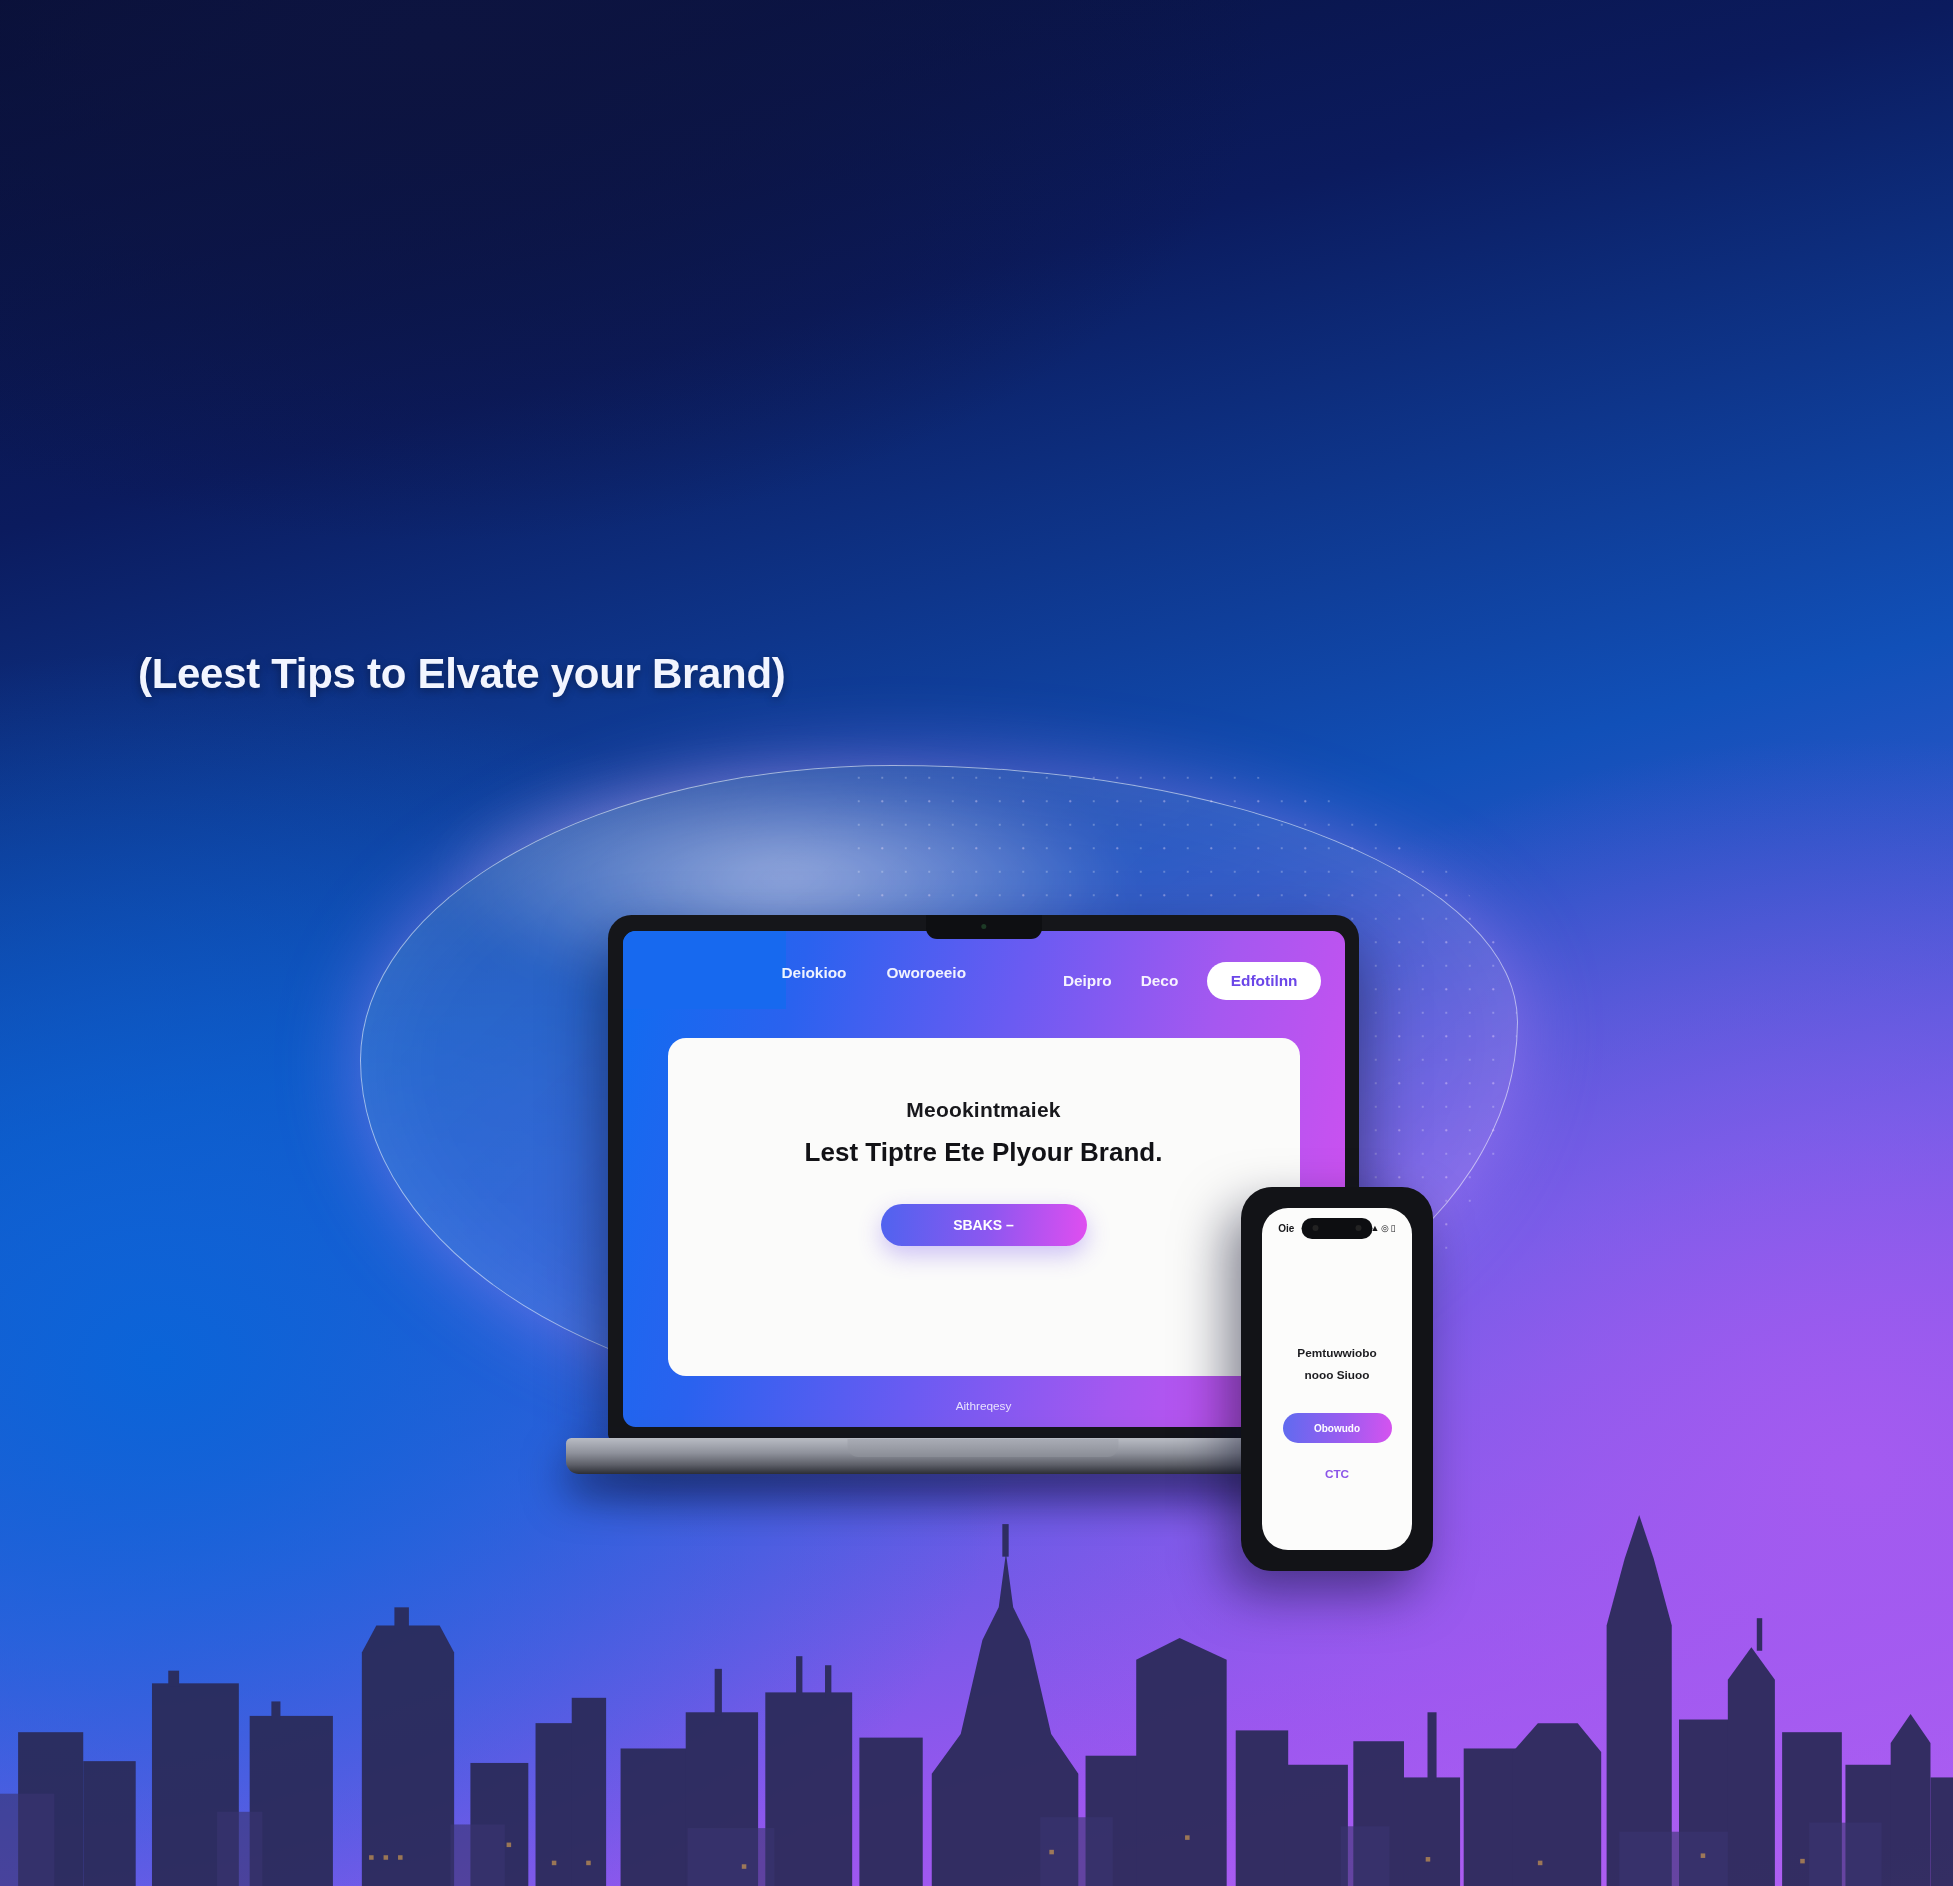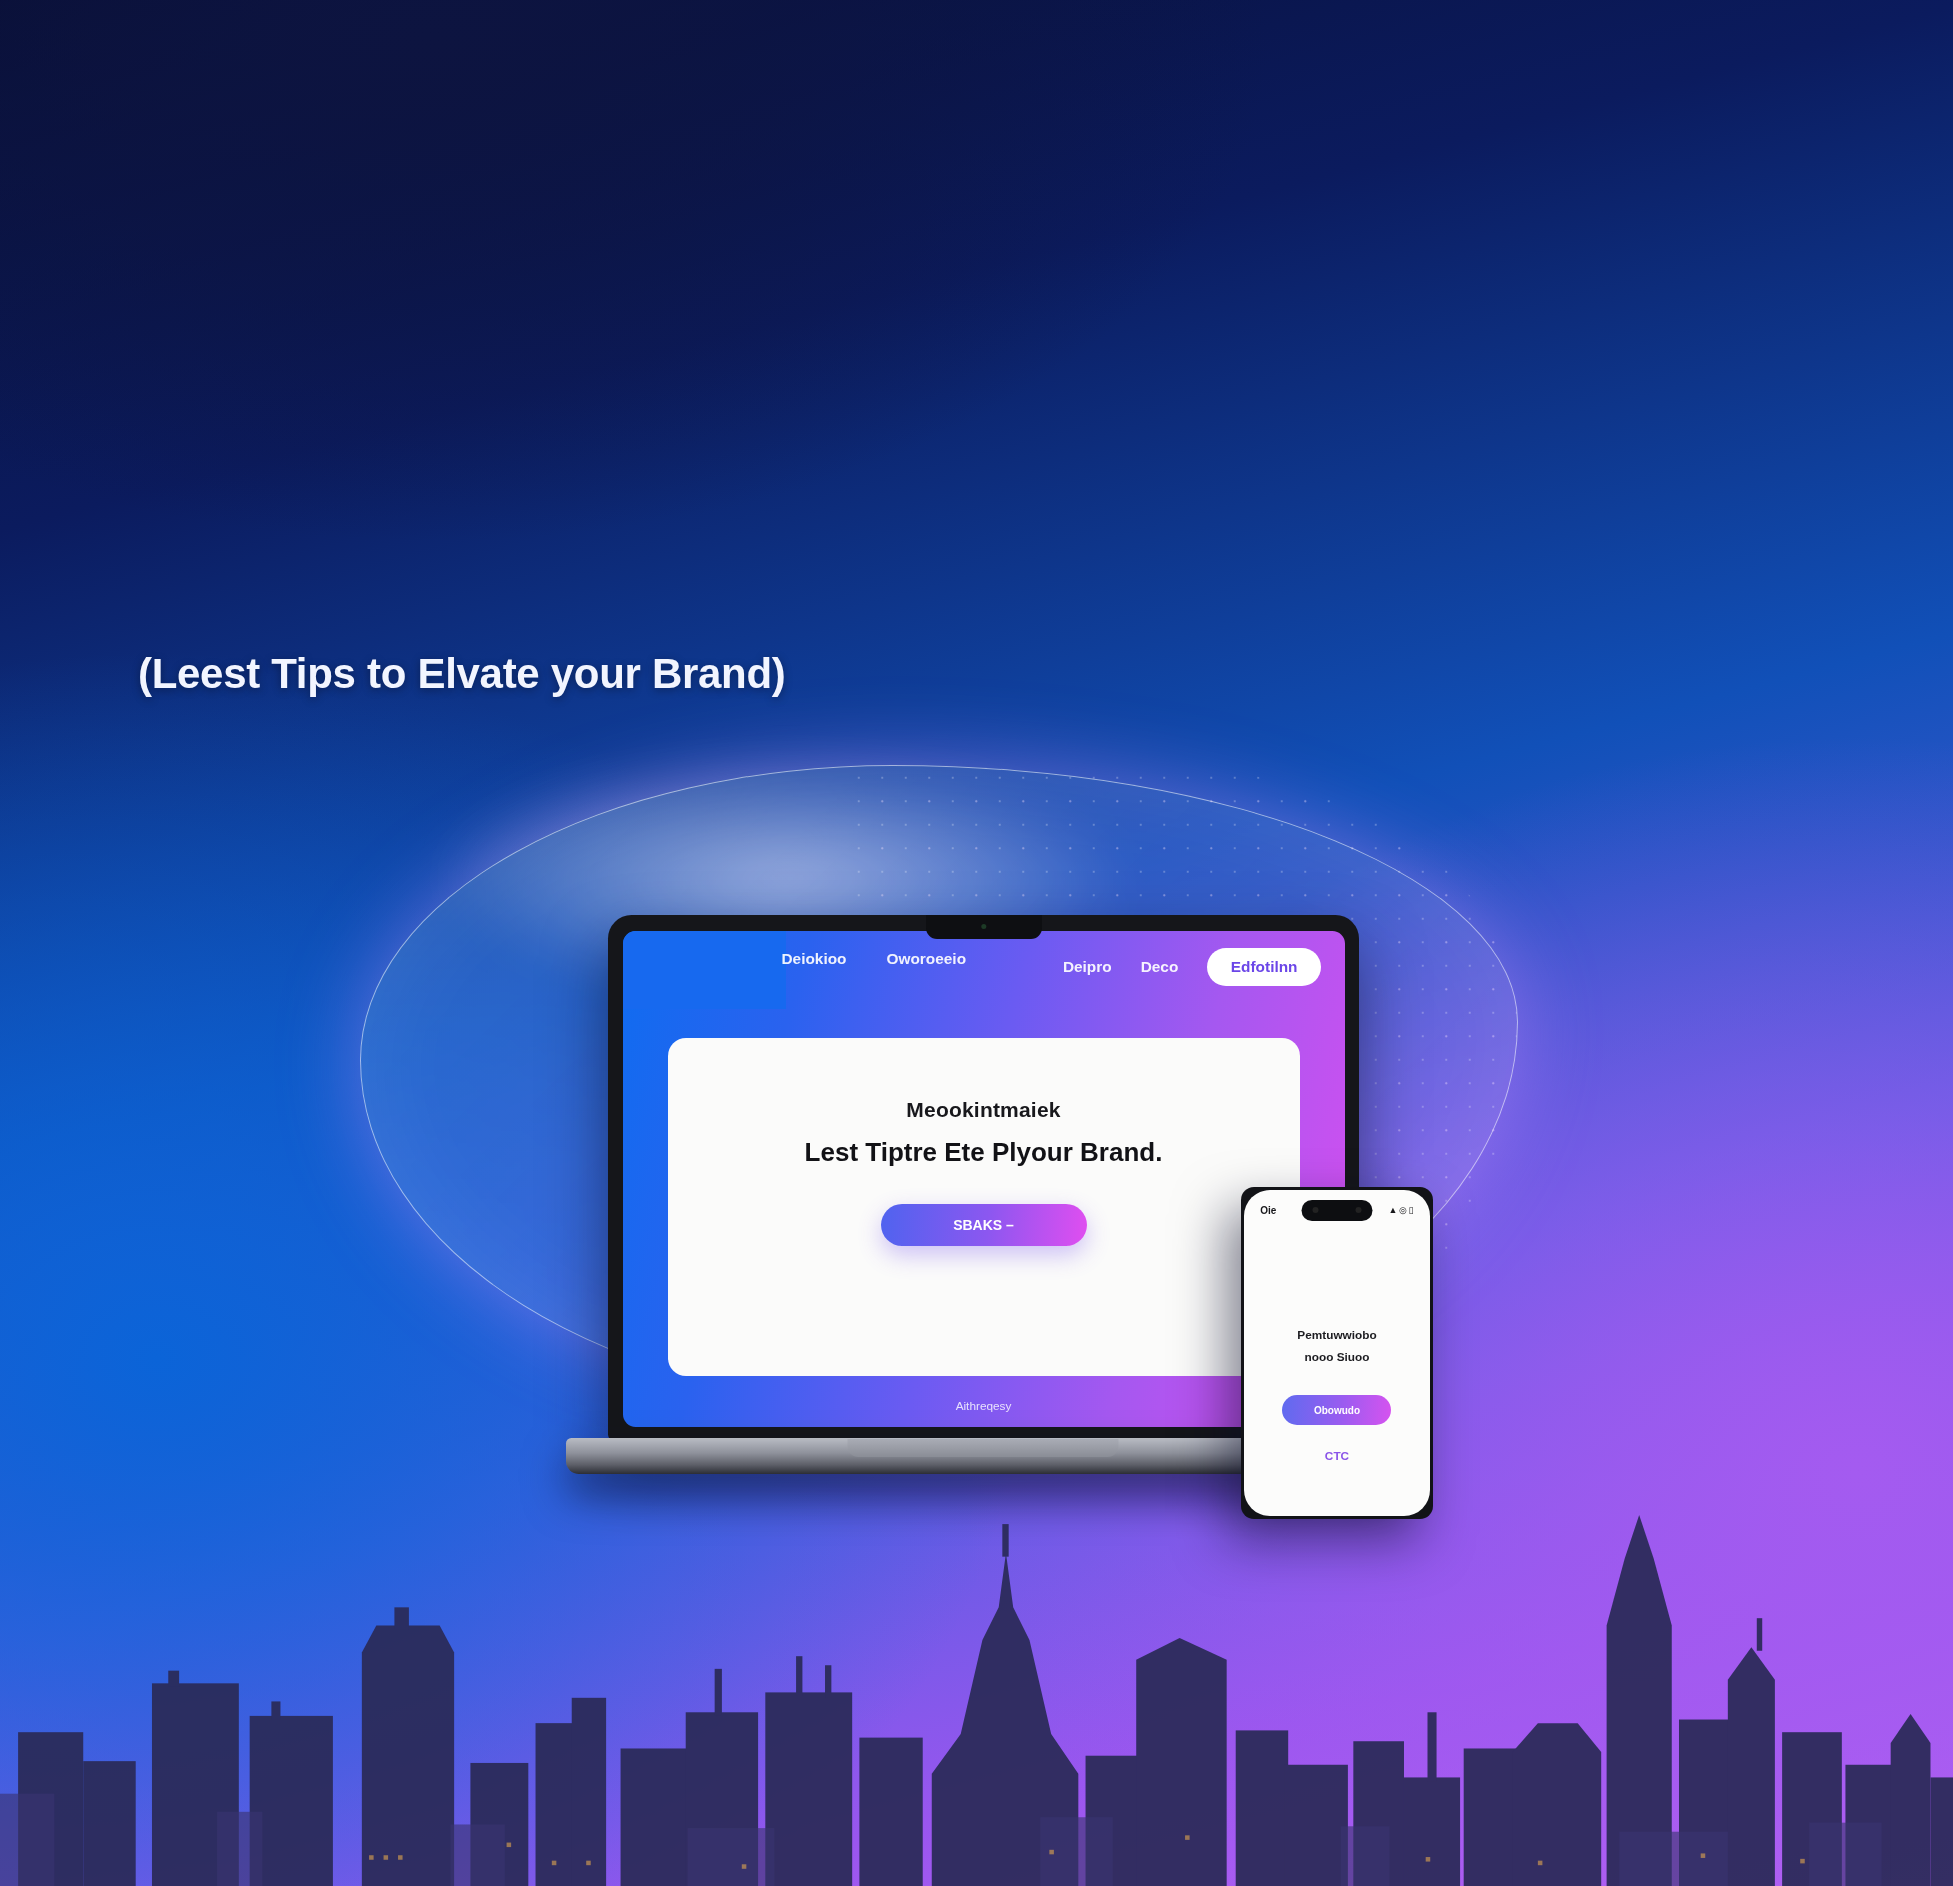--- a/index.html
+++ b/index.html
@@ -71,21 +71,21 @@
     width:116px; height:23.5px; background:#0e0f12; border-radius:0 0 11px 11px; z-index:5;
   }
   .notch::after{ content:""; position:absolute; left:50%; top:9px; transform:translateX(-50%);
     width:5.4px; height:5.4px; border-radius:50%; background:#1d3a26; }
   .screen {
     position:relative; width:100%; height:100%; border-radius:12.7px; overflow:hidden;
     background:linear-gradient(105deg, #0f6cf0 0%, #2a62ef 22%, #6a5bf2 48%, #a558f0 72%, #d84ef0 100%);
   }
   .blue-block { position:absolute; left:0; top:0; width:163px; height:78px; background:#1769ef; }
 
-  .nav { position:absolute; top:17px; left:0; width:100%; height:36px; }
+  .nav { position:absolute; top:31px; left:0; width:100%; height:36px; }
   .nav-left { position:absolute; left:159px; top:1.8px; display:flex; gap:40px; }
   .nav-right { position:absolute; right:23.5px; top:0; display:flex; gap:29px; align-items:center; }
   .nav-item { font-size:15.4px; font-weight:600; color:rgba(255,255,255,0.92); filter:blur(0.4px); }
   .nav-cta {
     background:#ffffff; color:#6b46e8; font-size:15.4px; font-weight:700;
     padding:10px 23.5px; border-radius:22px; filter:blur(0.4px); white-space:nowrap;
   }
 
   .card {
     position:absolute; left:45px; top:107px; right:45px; bottom:51px;
@@ -116,22 +116,22 @@
     box-shadow:0 22px 42px rgba(8,10,40,0.5);
   }
   .base::after {
     content:""; position:absolute; left:50%; transform:translateX(-50%); top:0.9px;
     width:271px; height:18px; border-radius:0 0 11px 11px;
     background:linear-gradient(180deg,#a9acb5,#8a8d96);
   }
 
   
   .phone {
-    position:absolute; left:1241px; top:1187px; width:192px; height:332px;
-    background:#121317; border-radius:13px; padding:3px;
+    position:absolute; left:1241px; top:1187px; width:192px; height:384px;
+    background:#121317; border-radius:31px; padding:21px;
     box-shadow:-14.5px 22px 51px rgba(10,12,40,0.5);
   }
   .phone-screen {
     position:relative; width:100%; height:100%; background:#fcfcfb; border-radius:26px;
     display:flex; flex-direction:column; align-items:center; overflow:hidden;
   }
   .dyn-island {
     position:absolute; left:50%; transform:translateX(-50%); top:10px;
     width:71px; height:21px; background:#0d0e11; border-radius:12.7px; z-index:3;
   }

